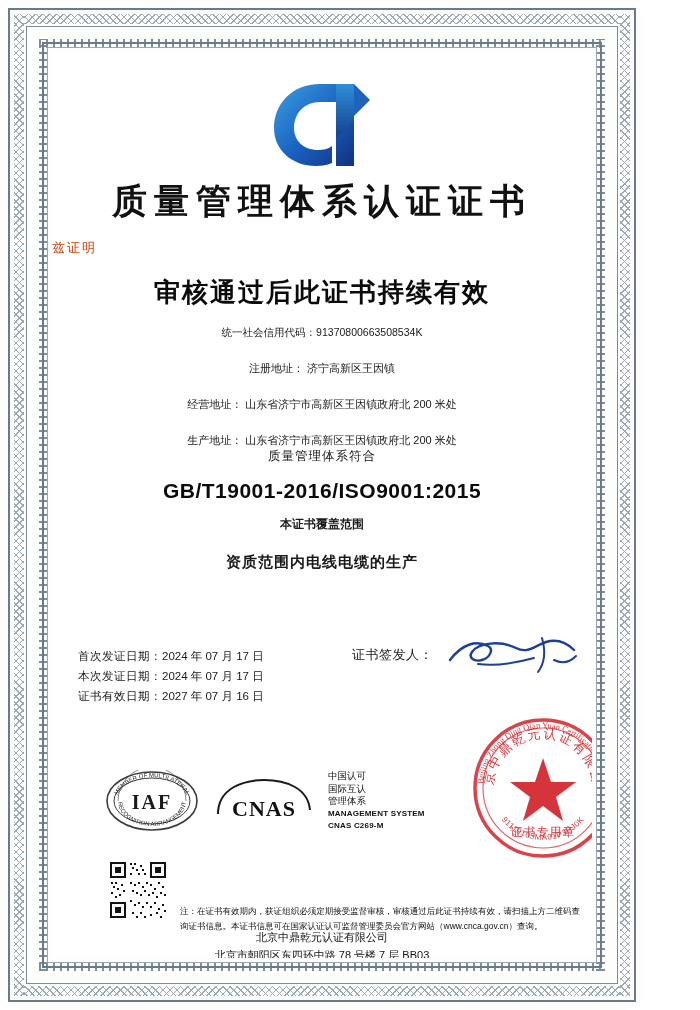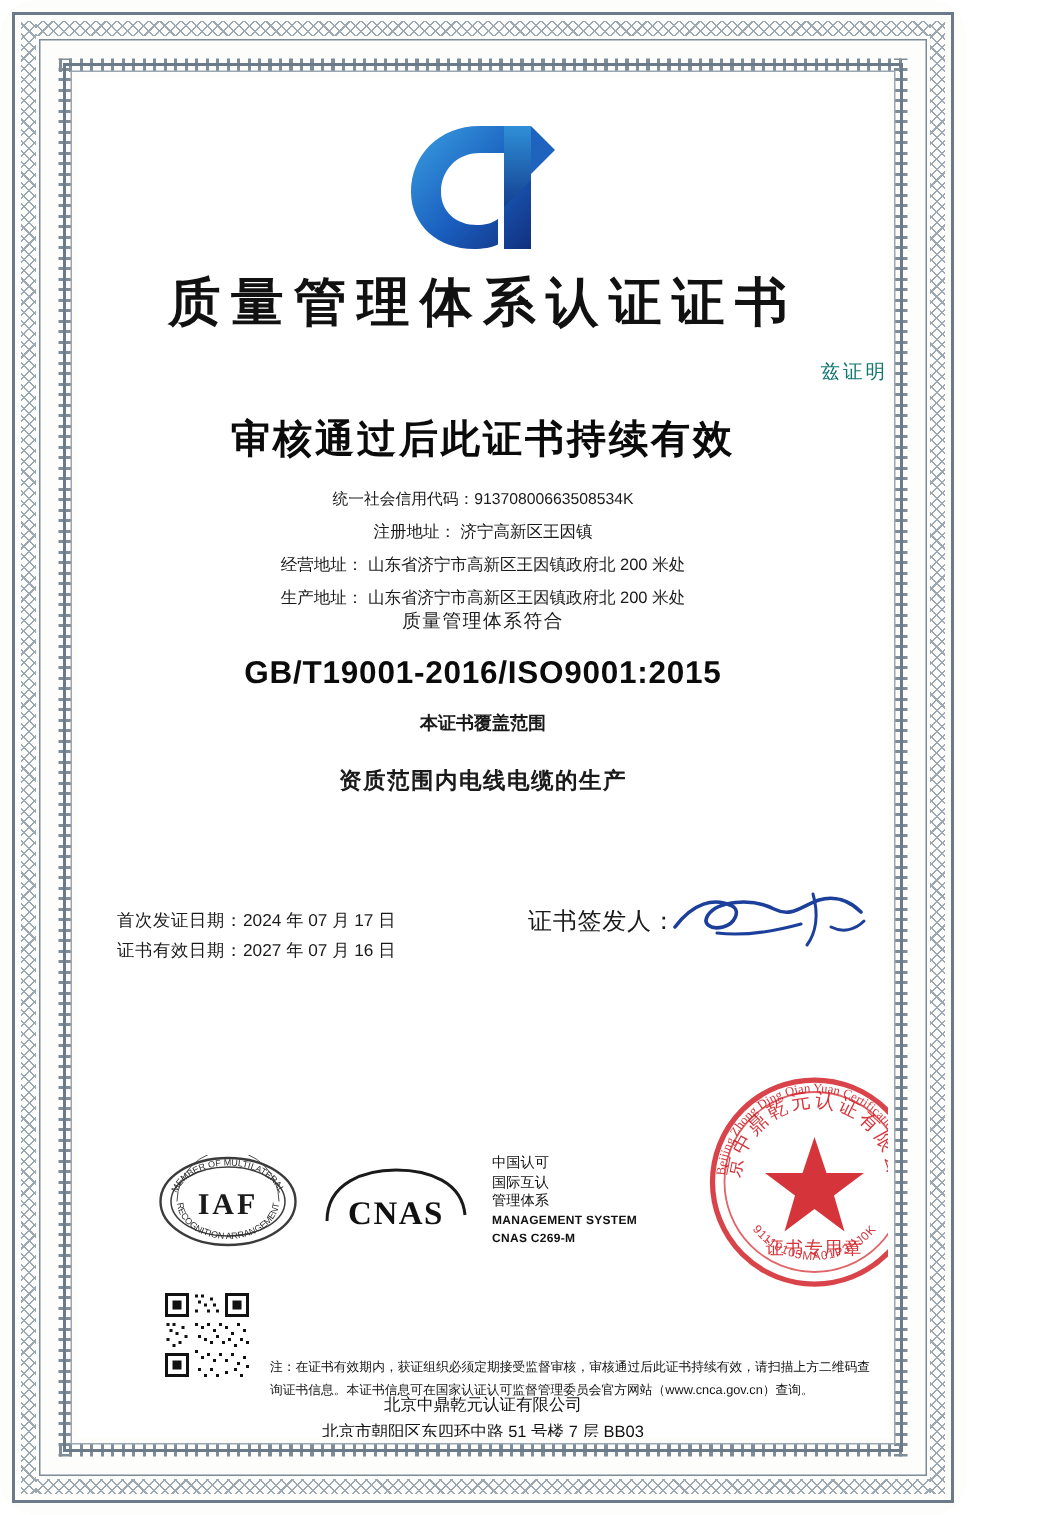--- a/index.html
+++ b/index.html
@@ -103,44 +103,44 @@
     font-family: "DejaVu Sans", "Liberation Sans", sans-serif;
   }
   .cert-no {
     text-align: center;
     font-size: 12.5px;
     margin-top: 16px;
     color: #1a1a1a;
     letter-spacing: 0.5px;
   }
   .hereby {
-    text-align: right;
+    text-align: left;
     font-size: 13px;
     margin-top: 14px;
-    color: #0f766e;
+    color: #c2410c;
     letter-spacing: 2px;
   }
   .company {
     text-align: center;
     font-size: 26px;
     font-weight: bold;
     margin-top: 18px;
     letter-spacing: 2px;
     color: #0b0b0b;
   }
   .credit-code {
     text-align: center;
     font-size: 10.5px;
     margin-top: 16px;
     color: #1a1a1a;
   }
   .addr-line {
     text-align: center;
     font-size: 11px;
-    margin-top: 7px;
+    margin-top: 21px;
     color: #1a1a1a;
   }
   .conform {
     text-align: center;
     font-size: 12.5px;
     letter-spacing: 1px;
   }
   .standard {
     text-align: center;
     font-size: 21px;
@@ -175,21 +175,21 @@
     top: 0;
     font-size: 11.5px;
     line-height: 20px;
   }
   .dates .row { white-space: nowrap; }
   .dates .lbl { letter-spacing: 0.5px; }
   .signer {
     position: absolute;
     left: 300px;
     top: 0;
-    font-size: 16px;
+    font-size: 13px;
     letter-spacing: 0.5px;
   }
   .sig-img {
     position: absolute;
     left: 390px;
     top: -16px;
     width: 140px;
     height: 50px;
   }
 
@@ -303,20 +303,23 @@
 
     <div class="standard">GB/T19001-2016/ISO9001:2015</div>
 
     <div class="scope-label">本证书覆盖范围</div>
     <div class="scope-value">资质范围内电线电缆的生产</div>
 
     <div class="mid-section">
       <div class="dates">
         <div class="row">
           <span class="lbl">首次发证日期：</span><span>2024 年 07 月 17 日</span>
+        </div>
+        <div class="row">
+          <span class="lbl">本次发证日期：</span><span>2024 年 07 月 17 日</span>
         </div>
         <div class="row">
           <span class="lbl">证书有效日期：</span><span>2027 年 07 月 16 日</span>
         </div>
       </div>
       <div class="signer">证书签发人：</div>
       <svg class="sig-img" viewBox="0 0 140 50">
         <path d="M8 30 C20 14 34 10 46 16 C52 19 48 28 40 30 C32 32 26 28 30 22 C36 13 58 10 74 18 C86 24 92 16 104 12 C114 9 124 12 132 20" fill="none" stroke="#1b3f9b" stroke-width="2.4" stroke-linecap="round"></path>
         <path d="M36 34 C52 36 70 34 92 28" fill="none" stroke="#1b3f9b" stroke-width="2" stroke-linecap="round"></path>
         <path d="M100 8 C104 22 102 34 96 42" fill="none" stroke="#1b3f9b" stroke-width="2" stroke-linecap="round"></path>
@@ -442,17 +445,17 @@
           <rect x="48" y="52" width="2" height="2"></rect>
         <rect x="52" y="56" width="2" height="2"></rect>
           <rect x="56" y="50" width="2" height="2"></rect>
       </g>
     </svg>
 
     <div class="note">注：在证书有效期内，获证组织必须定期接受监督审核，审核通过后此证书持续有效，请扫描上方二维码查询证书信息。本证书信息可在国家认证认可监督管理委员会官方网站（www.cnca.gov.cn）查询。</div>
 
     <div class="footer">
       <div>北京中鼎乾元认证有限公司</div>
-      <div>北京市朝阳区东四环中路 51 号楼 7 层 BB03</div>
+      <div>北京市朝阳区东四环中路 78 号楼 7 层 BB03</div>
     </div>
 
   </div>
 </div>
 
 </body></html>

